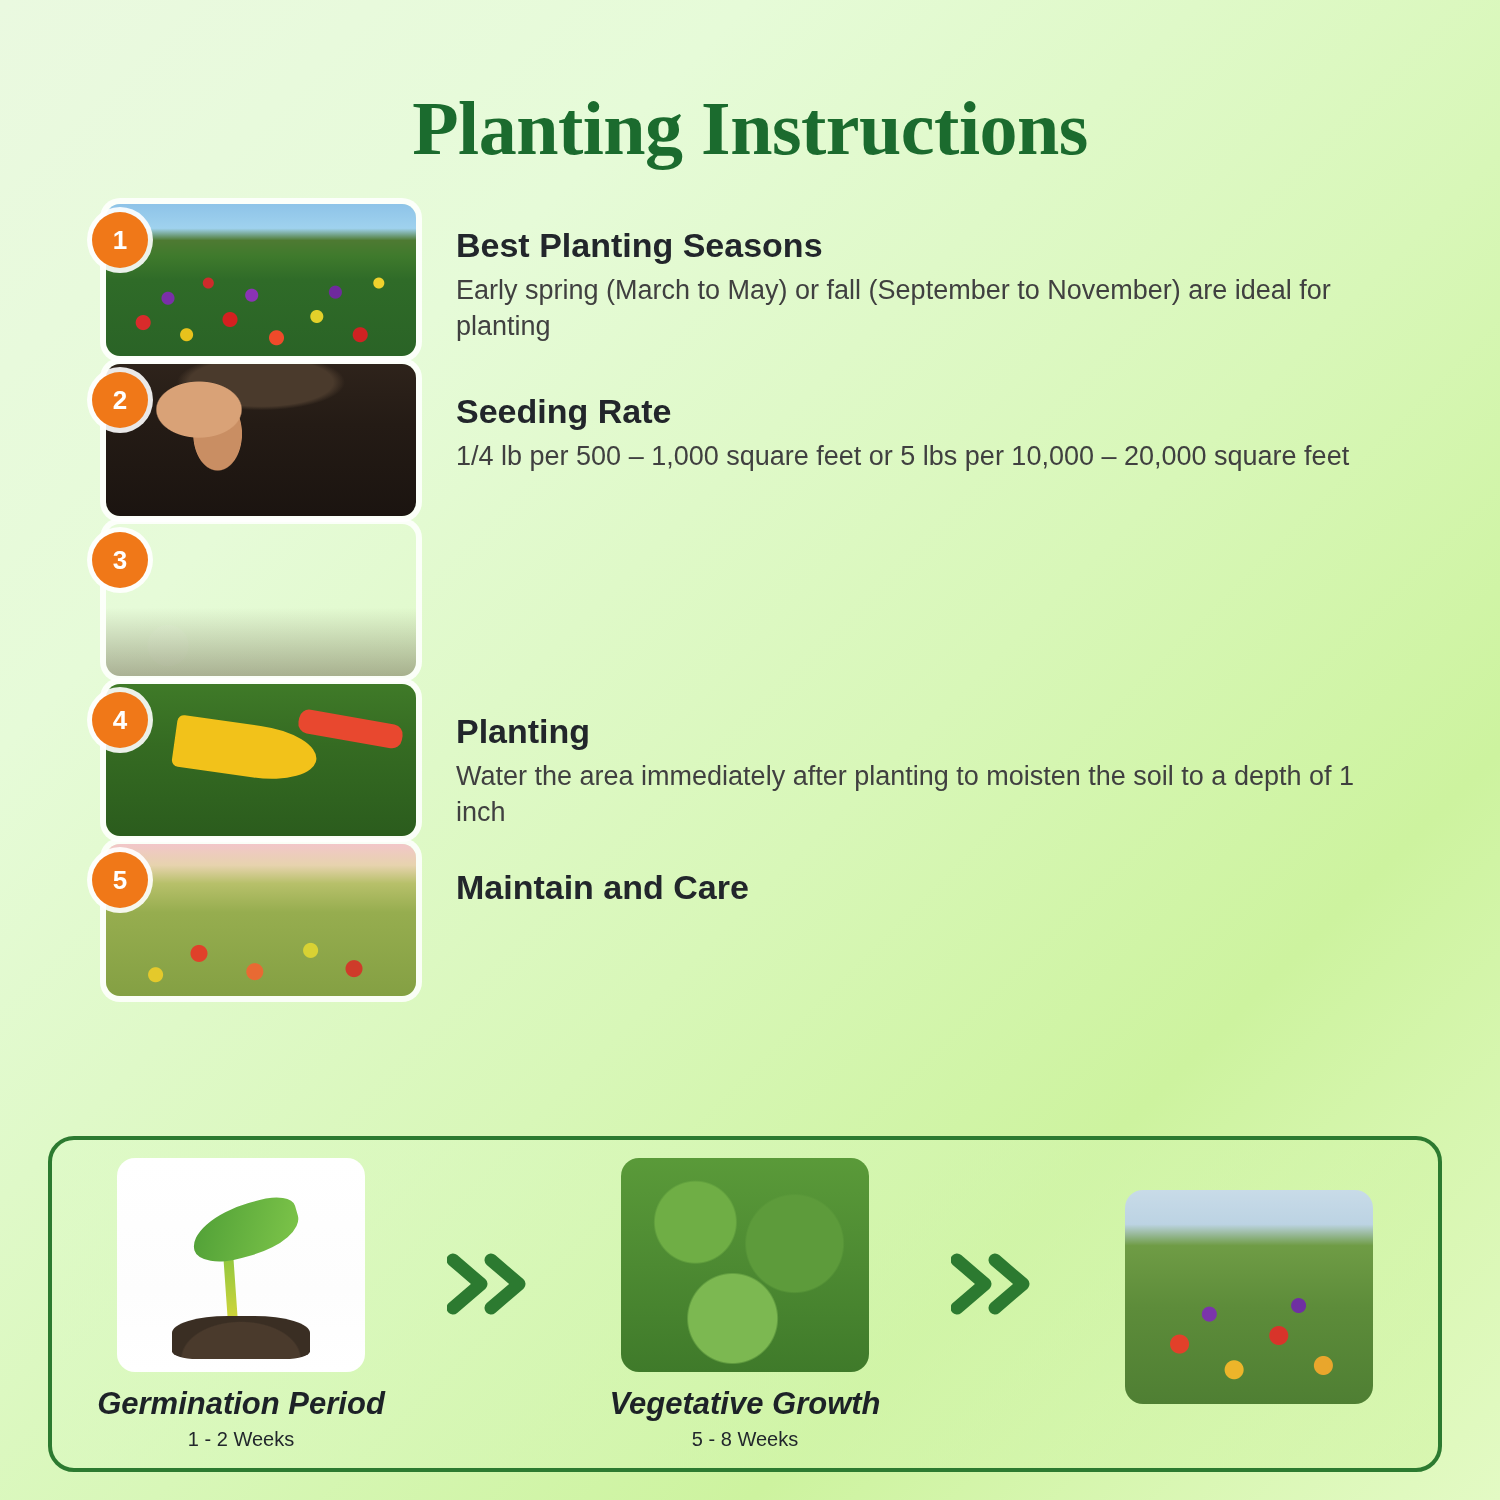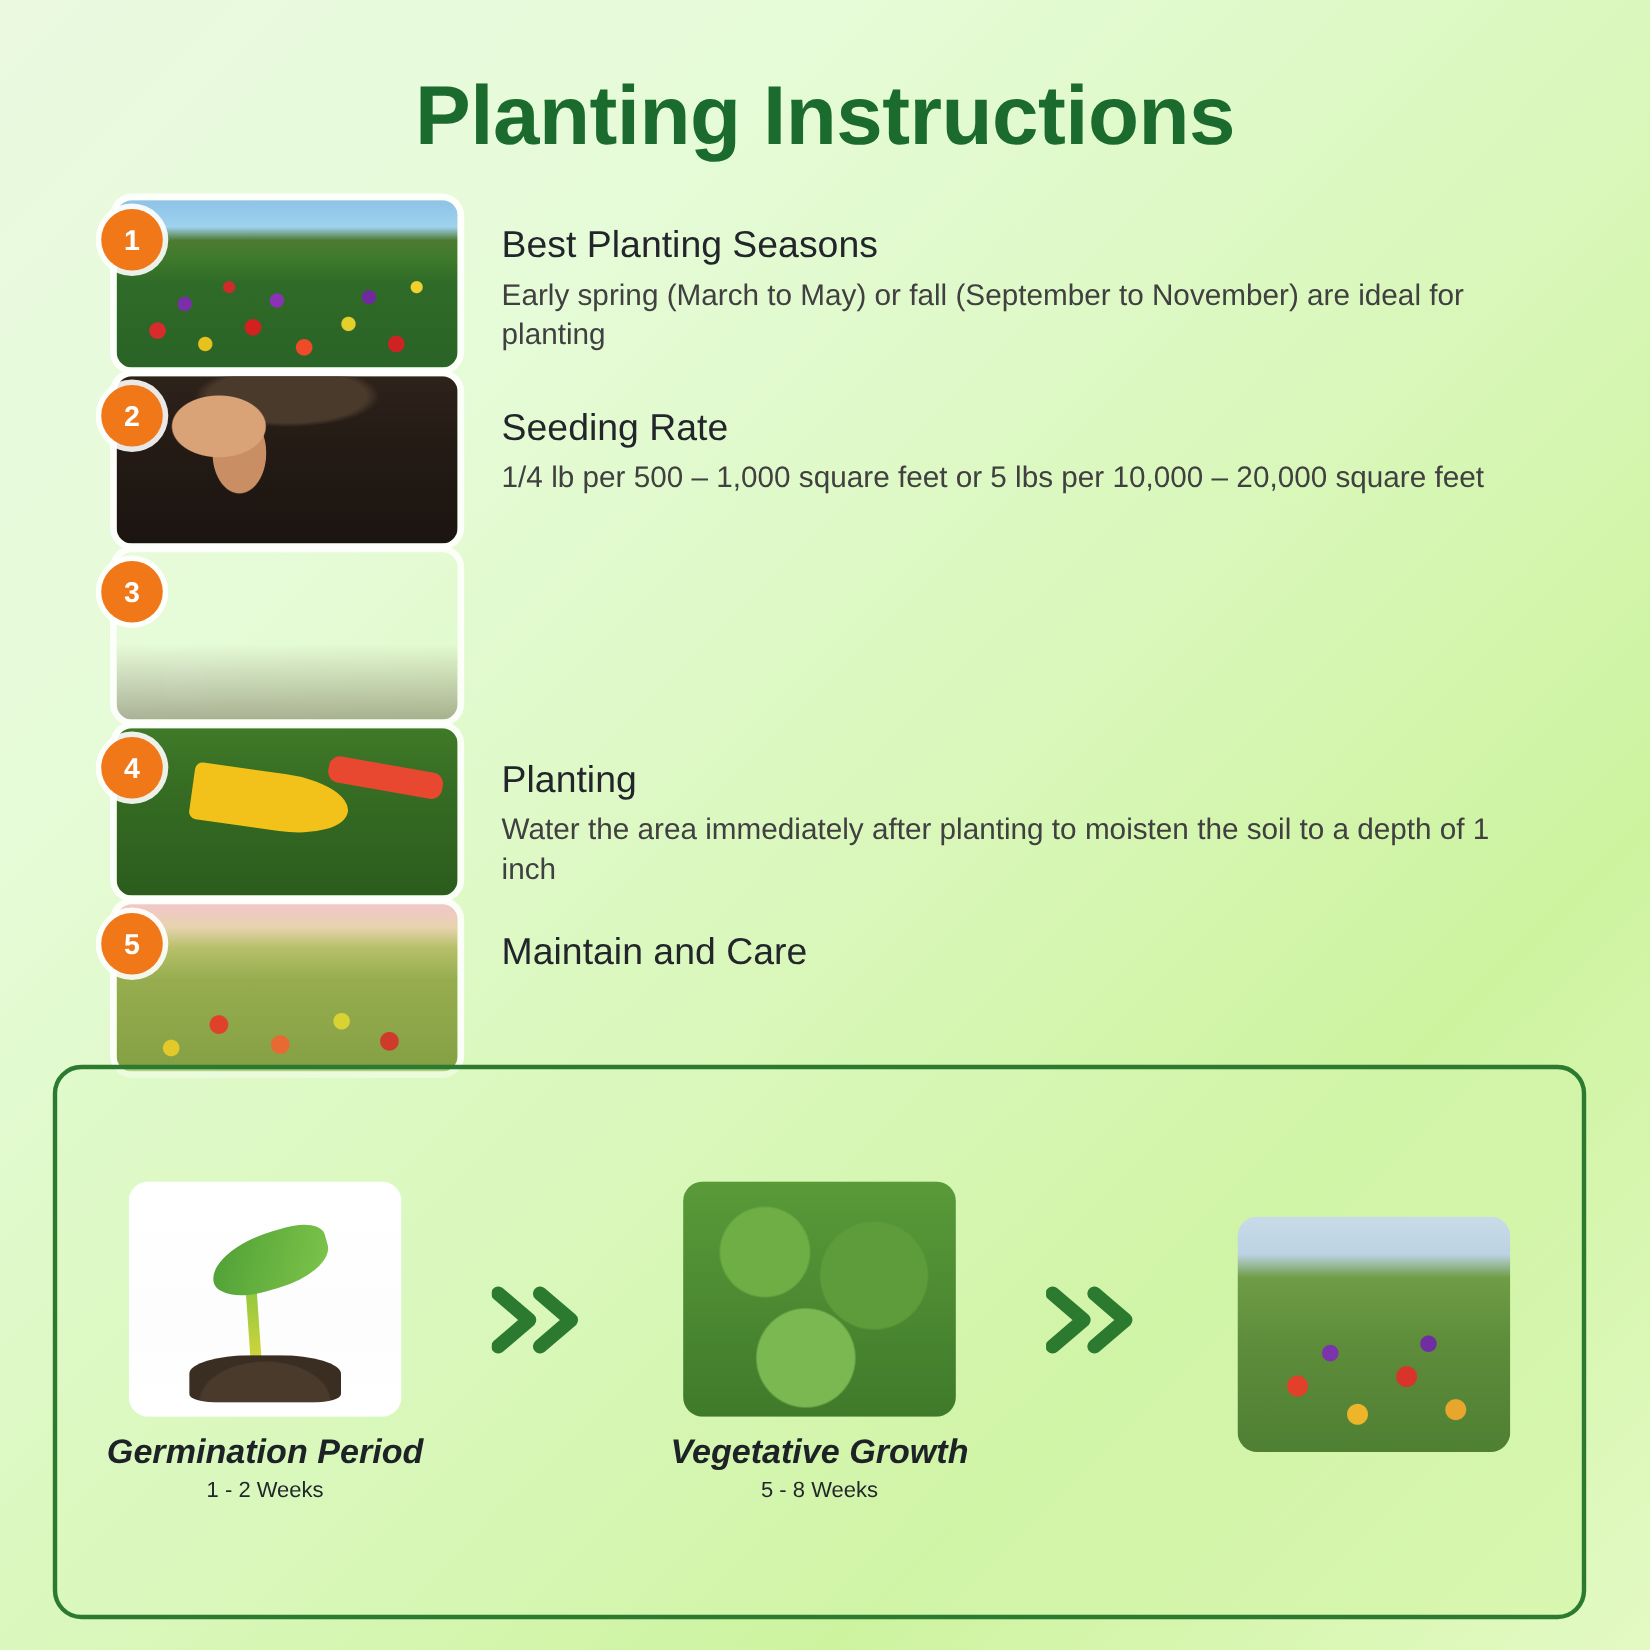--- a/index.html
+++ b/index.html
@@ -21,22 +21,23 @@
     box-sizing: border-box;
   }
 
   
   .title {
     text-align: center;
     font-size: 76px;
     font-weight: bold;
     color: #1b6b2e;
     letter-spacing: -0.5px;
-    padding-top: 68px;
+    padding-top: 90px;
     line-height: 1;
+    font-family: Liberation Serif, serif;
   }
 
   
   .steps {
     margin-top: 38px;
     padding-left: 92px;
     padding-right: 70px;
   }
   .step {
     display: flex;
@@ -75,21 +76,21 @@
     z-index: 4;
     box-shadow: 0 0 0 5px rgba(255,255,255,0.9);
   }
   .step-text {
     padding-left: 34px;
     padding-top: 14px;
     flex: 1 1 auto;
   }
   .step-title {
     font-size: 34px;
-    font-weight: normal;
+    font-weight: bold;
     color: #22262b;
     margin-bottom: 8px;
   }
   .step-desc {
     font-size: 27px;
     color: #404040;
     line-height: 1.32;
     max-width: 940px;
   }
 
@@ -177,21 +178,21 @@
       radial-gradient(circle at 16% 86%, #e4c92b 0 7px, transparent 8px),
       linear-gradient(to bottom, #f2c6c9 0%, #e7d3ae 14%, #b7c06a 26%, #96ad4f 45%, #84a043 100%);
   }
 
   
   .timeline {
     position: absolute;
     left: 48px;
     right: 58px;
     bottom: 28px;
-    height: 504px;
+    height: 336px;
     border: 4px solid #2c7a30;
     border-radius: 26px;
     background: linear-gradient(135deg, rgba(222,250,200,0.55), rgba(205,243,158,0.45));
     display: flex;
     align-items: center;
     justify-content: space-between;
     padding: 0 34px;
     box-sizing: border-box;
   }
   .tl-item {

